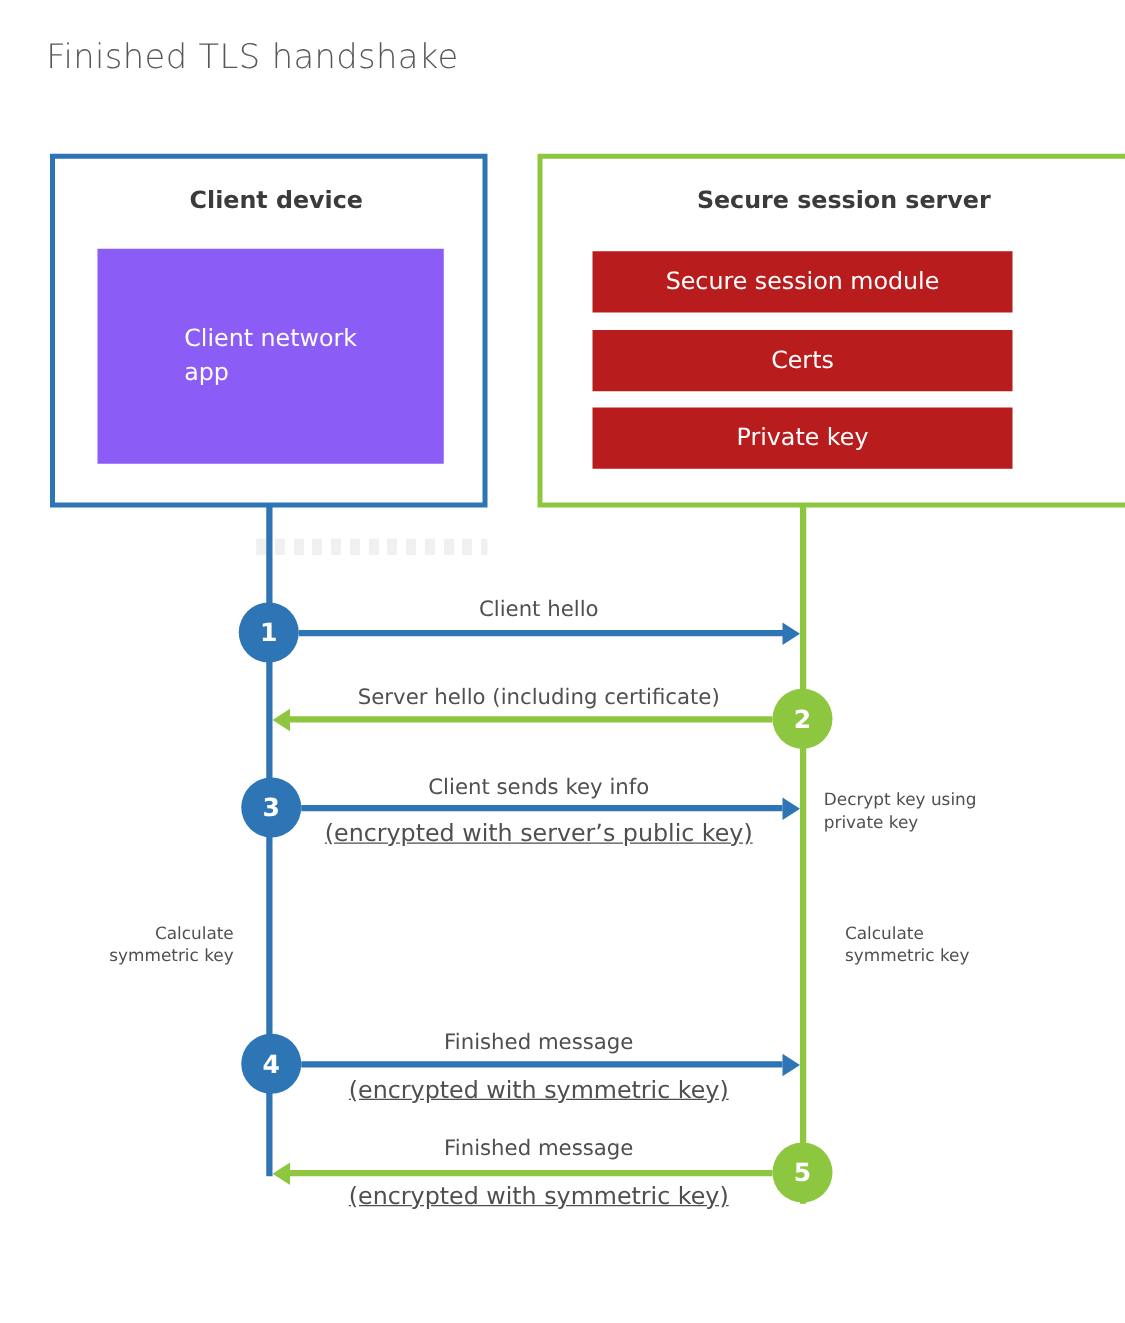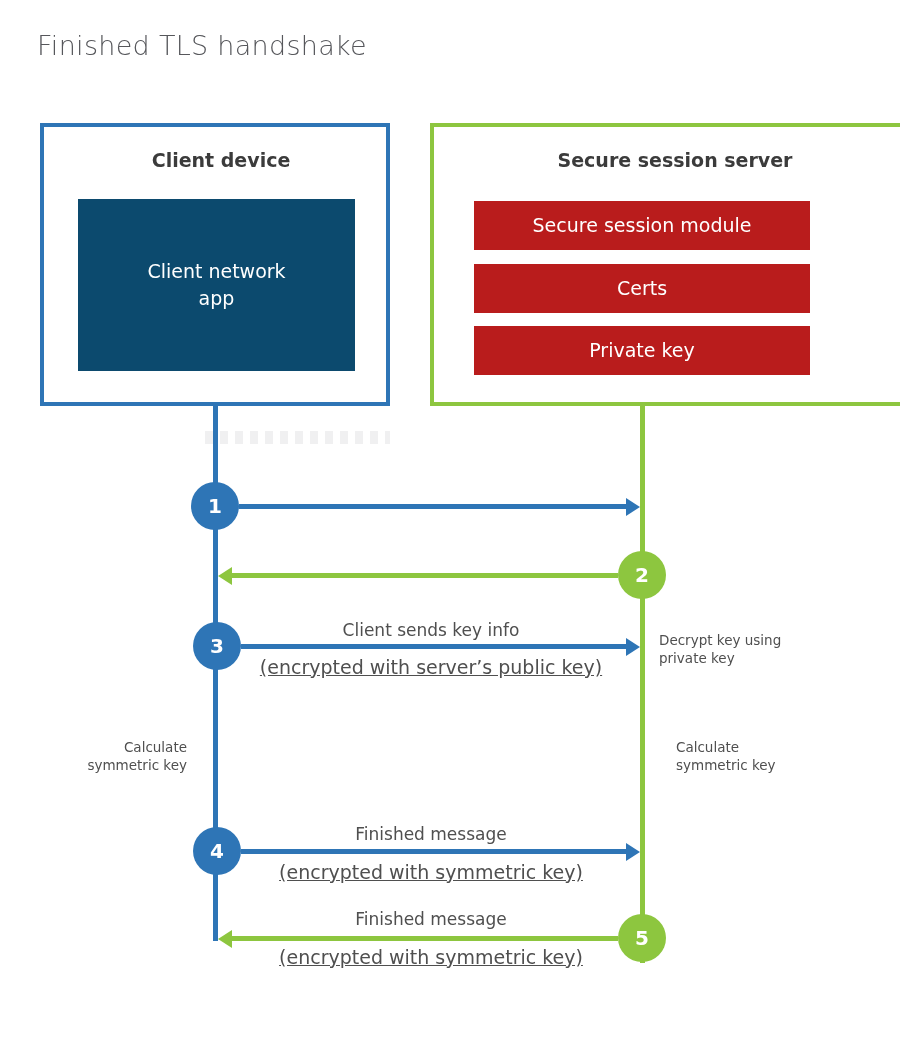--- a/index.html
+++ b/index.html
@@ -33,25 +33,24 @@
     margin-top: 22px;
     text-align: center;
     font-size: 19px;
     font-weight: 700;
     color: #3b3b3b;
   }
   .client-app {
     position: absolute;
     left: 34px; top: 72px;
     width: 277px; height: 172px;
-    background: #0c4a6e;
+    background: #8b5cf6;
     display: flex;
     align-items: center;
     justify-content: center;
-    text-align: center;
     color: #ffffff;
     font-size: 19px;
     line-height: 1.4;
     white-space: pre-line;
   }
   .server-bar {
     position: absolute;
     left: 40px;
     width: 336px; height: 49px;
     background: #b91c1c;
@@ -147,24 +146,26 @@
     <div class="server-bar bar-1">Secure session module</div>
     <div class="server-bar bar-2">Certs</div>
     <div class="server-bar bar-3">Private key</div>
   </div>
 
   <div class="faint-dashes"></div>
 
   <div class="vline vline-blue"></div>
   <div class="vline vline-green"></div>
 
+  <div class="msg-label" style="top:478px">Client hello</div>
   <div class="arrow-line line-blue" style="left:239px; top:504px; width:388px"></div>
   <div class="arrow-head head-right-blue" style="left:626px; top:498px"></div>
   <div class="step-circle circle-blue c1">1</div>
 
+  <div class="msg-label" style="top:548px">Server hello (including certificate)</div>
   <div class="arrow-line line-green" style="left:232px; top:573px; width:386px"></div>
   <div class="arrow-head head-left-green" style="left:218px; top:567px"></div>
   <div class="step-circle circle-green c2">2</div>
 
   <div class="msg-label" style="top:620px">Client sends key info</div>
   <div class="arrow-line line-blue" style="left:241px; top:644px; width:385px"></div>
   <div class="arrow-head head-right-blue" style="left:626px; top:638px"></div>
   <div class="msg-sublabel" style="top:656px">(encrypted with server’s public key)</div>
   <div class="step-circle circle-blue c3">3</div>
 

